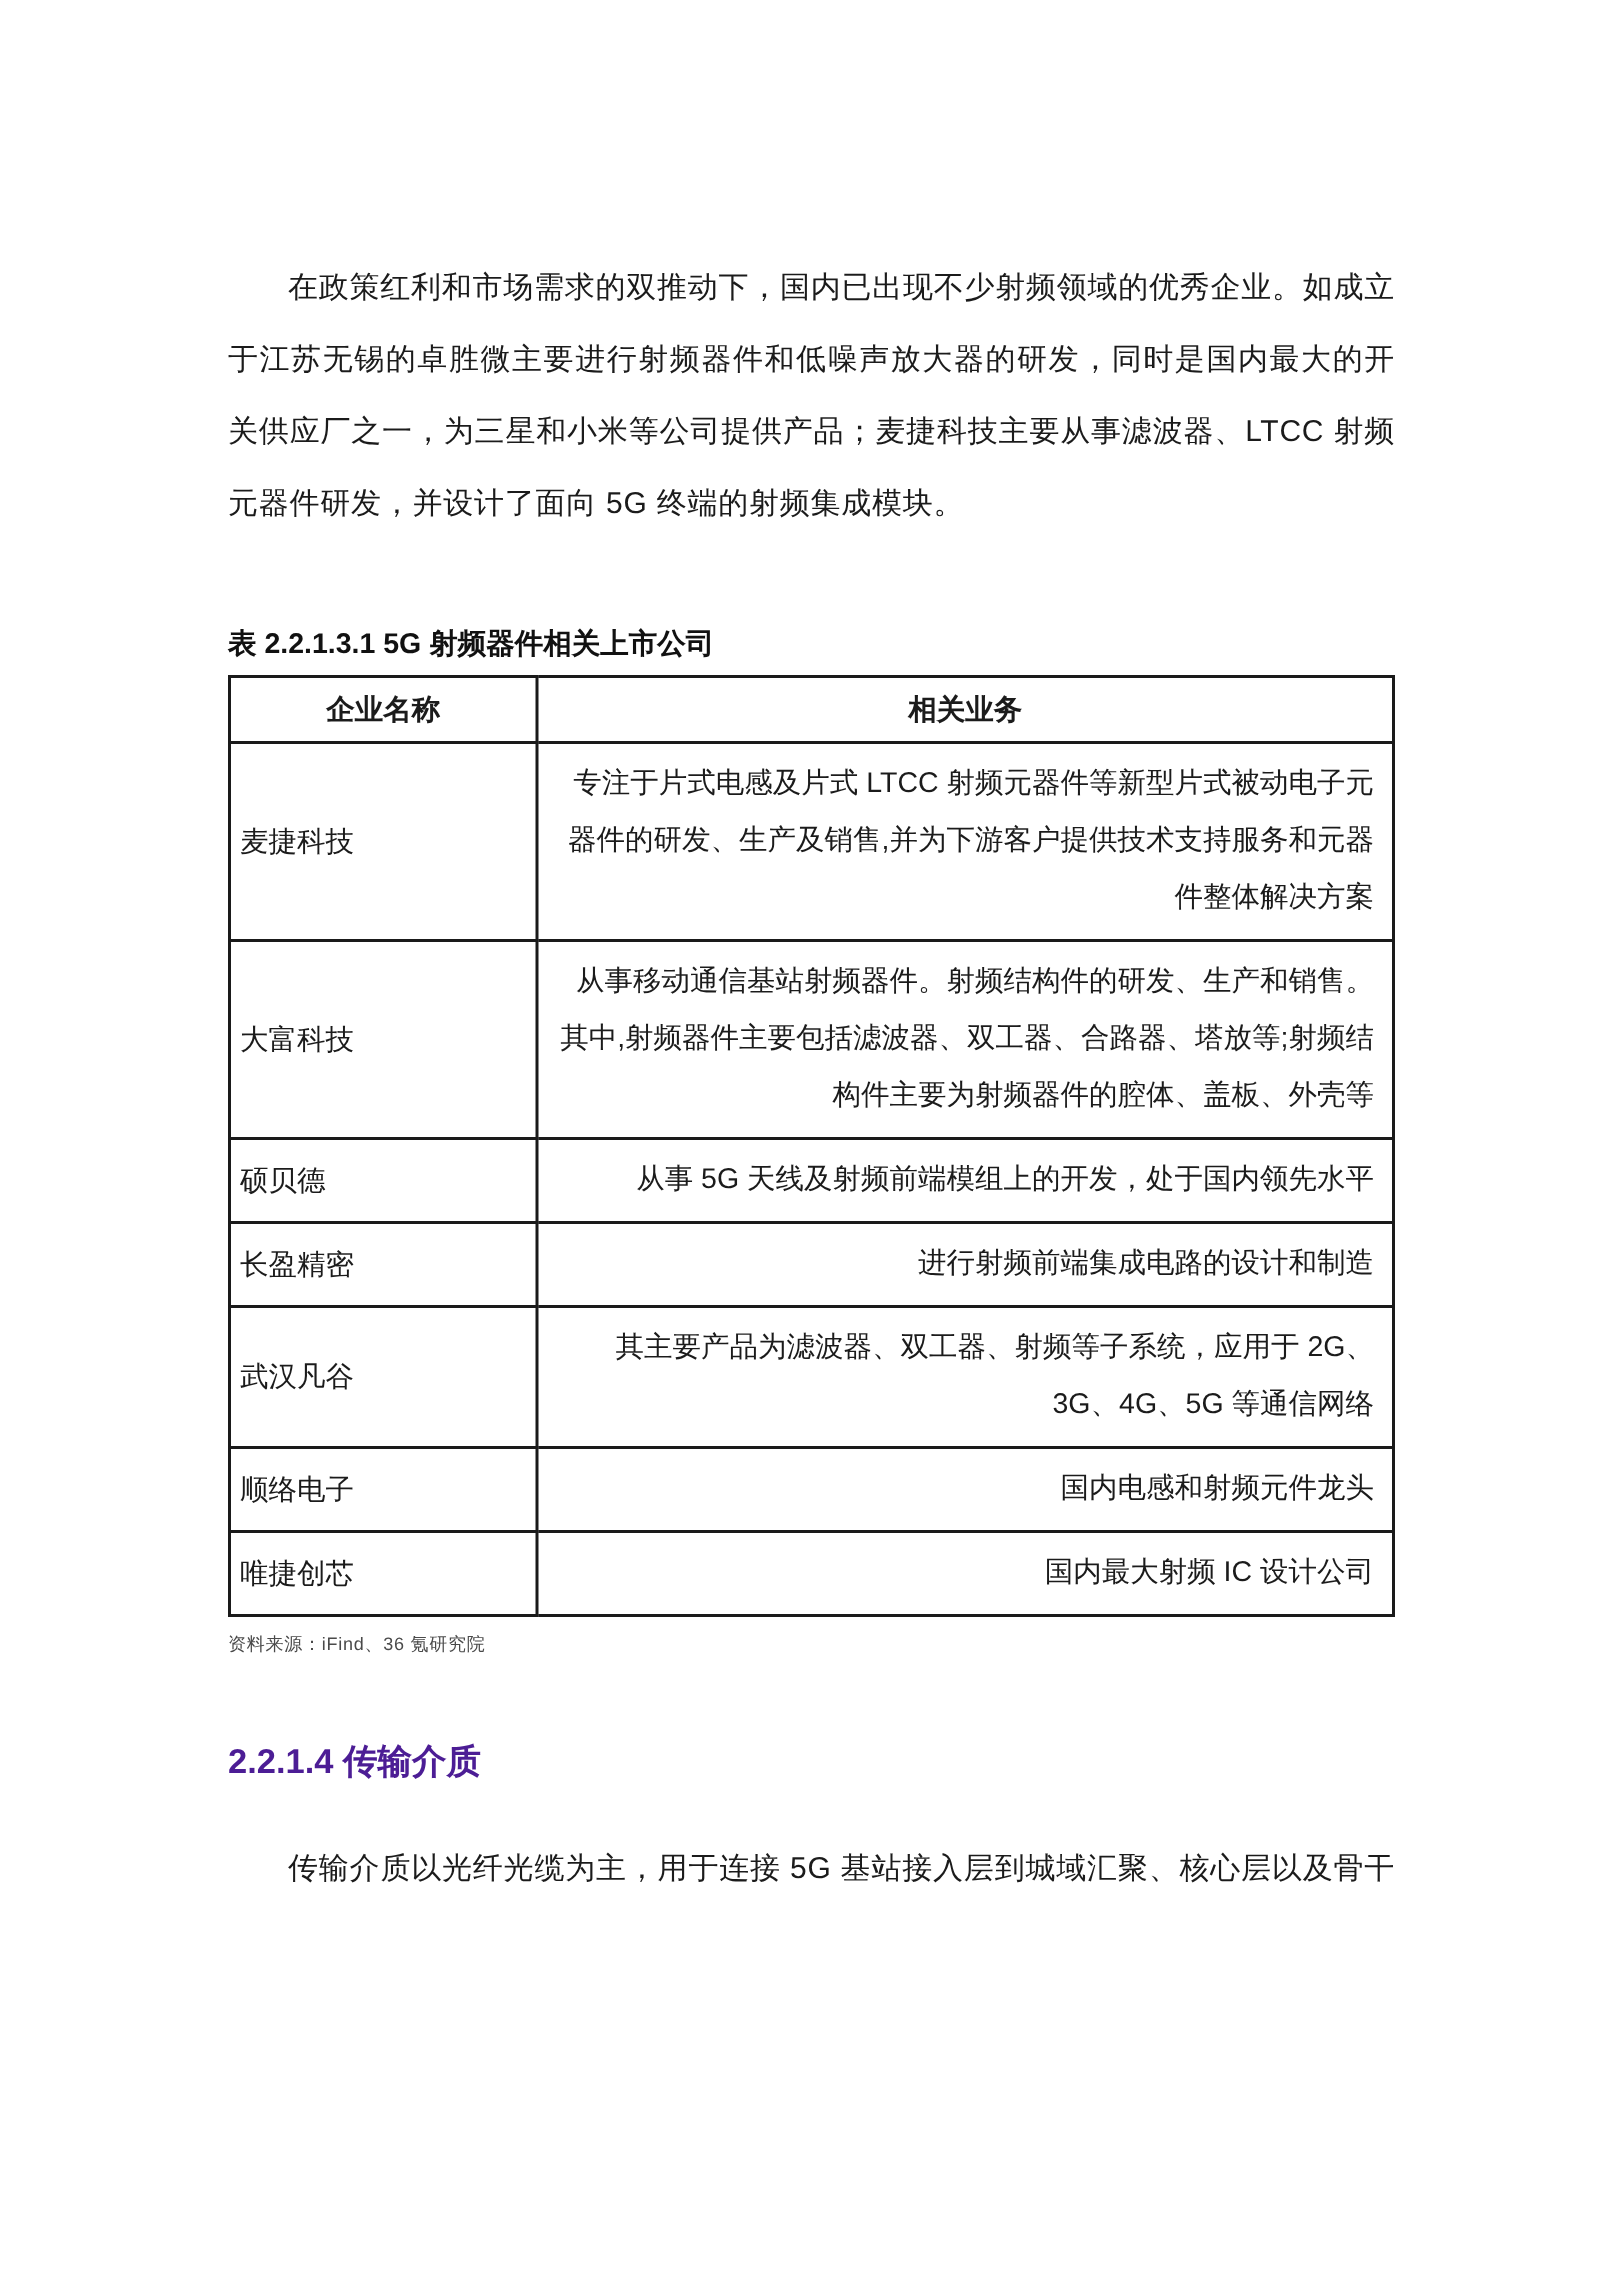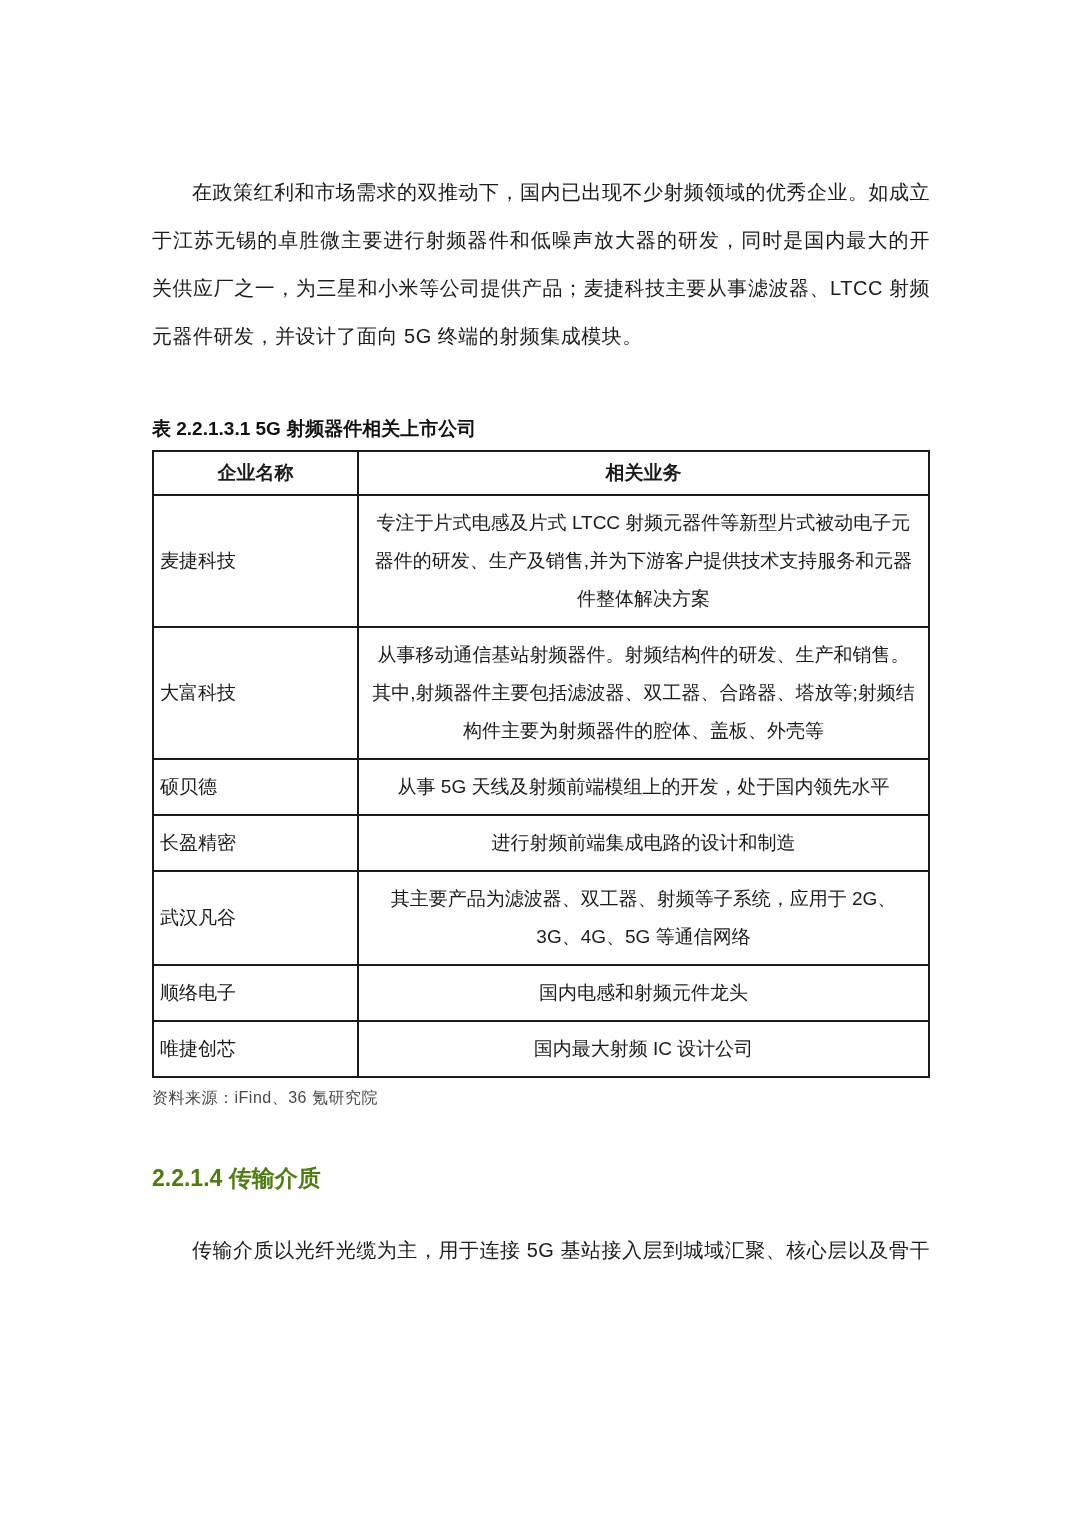--- a/index.html
+++ b/index.html
@@ -46,35 +46,35 @@
     text-align: center;
     padding: 8px 6px;
     height: 42px;
   }
   col.company-col { width: 205px; }
   td.company-cell {
     text-align: left;
     padding: 8px 6px;
   }
   td.business-cell {
-    text-align: center;
+    text-align: right;
     padding: 8px 12px;
     line-height: 38px;
   }
   .source-line {
     margin-top: 10px;
-    font-size: 16px;
+    font-size: 12px;
     color: #4a4a4a;
     letter-spacing: 0.5px;
   }
   .section-heading {
     margin: 54px 0 0 0;
     font-size: 23px;
     font-weight: bold;
-    color: #4d7c0f;
+    color: #4c1d95;
   }
   .para-2 {
     margin-top: 32px;
   }
   .page-number {
     position: absolute;
     left: 0;
     right: 0;
     top: 1408px;
     text-align: center;

